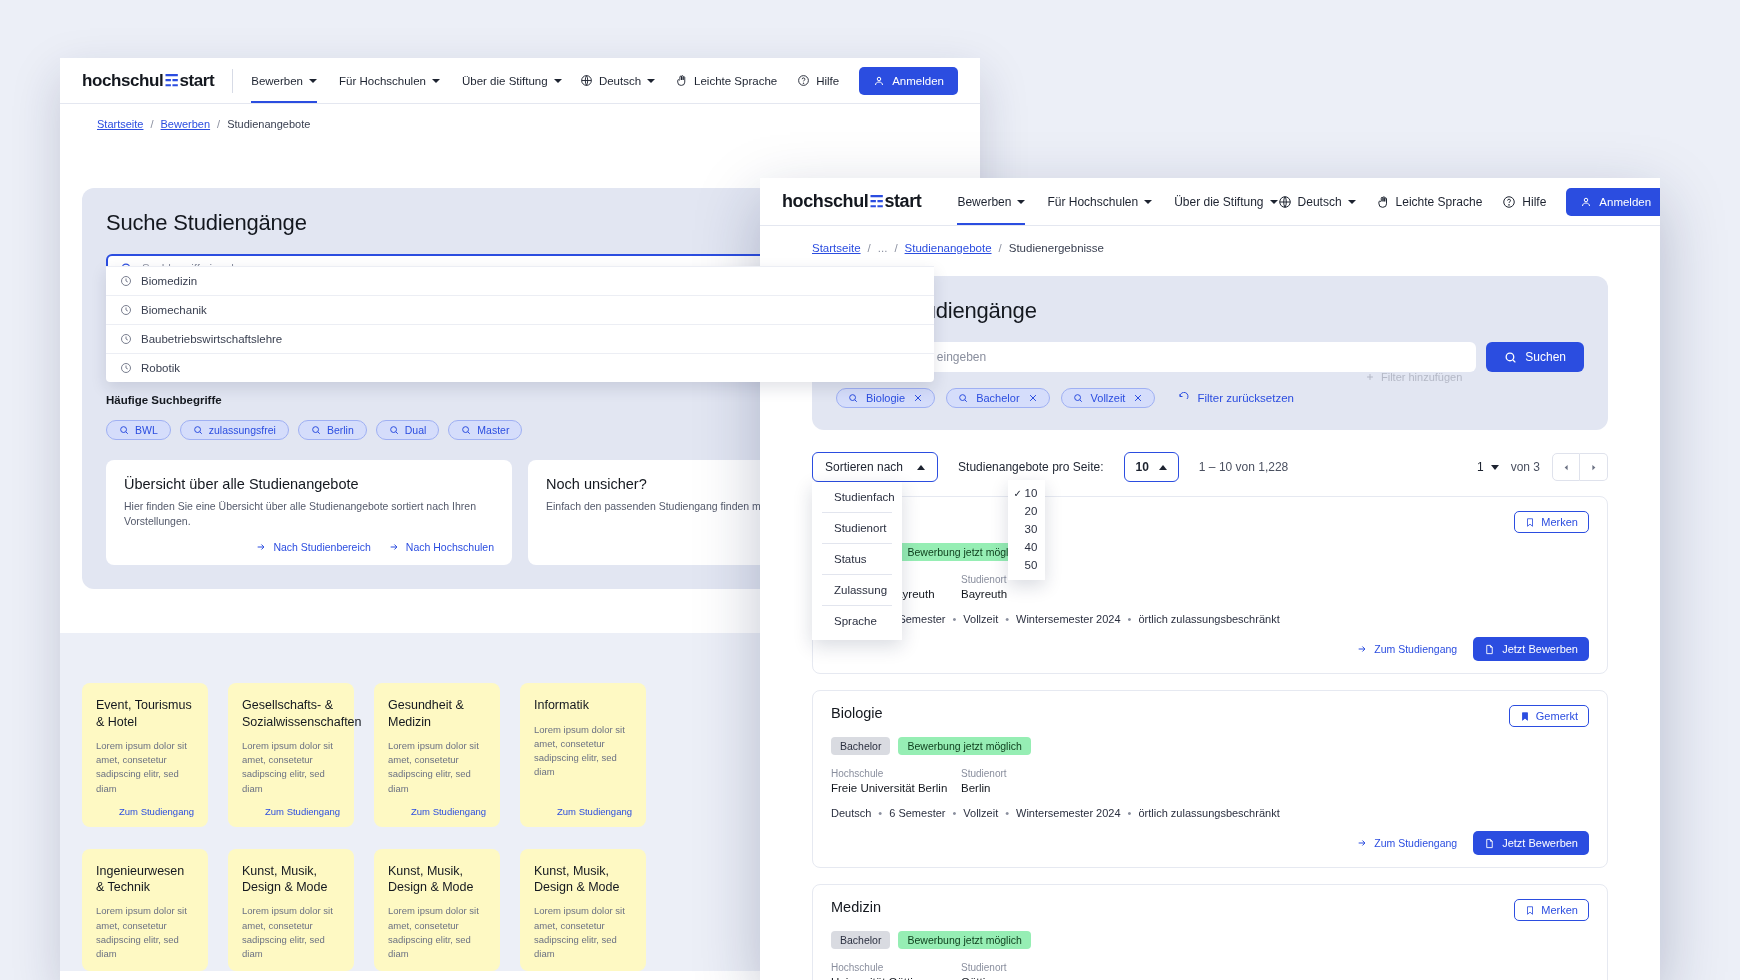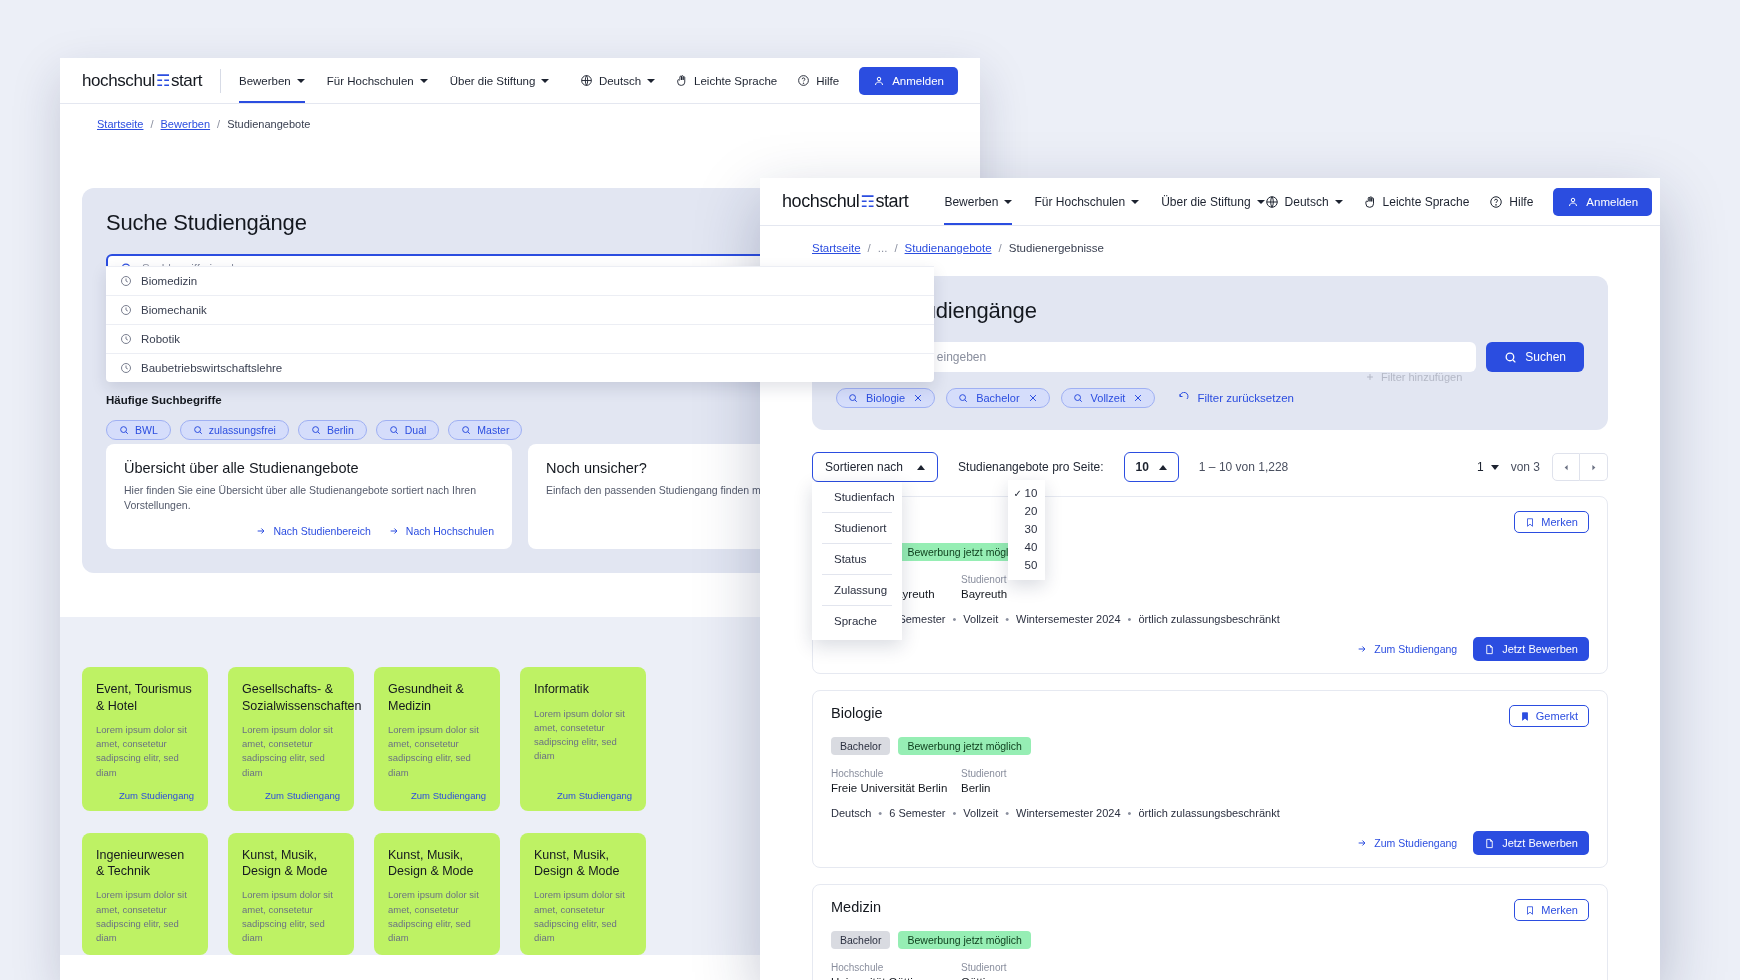--- a/index.html
+++ b/index.html
@@ -29,21 +29,21 @@
   
   .site-header {
     height: 46px;
     display: flex; align-items: center;
     padding: 0 22px;
     border-bottom: 1px solid #e4e7f0;
     background: #fff;
     gap: 0;
   }
   .brand {
-    font-size: 17px; font-weight: 400; color: #14181f;
+    font-size: 17px; font-weight: 700; color: #14181f;
     letter-spacing: -.4px;
     display: flex; align-items: center; white-space: nowrap;
   }
   .brand .runner { color: #2b4de0; margin: 0 1px; font-size: 16px; }
   .brand-divider {
     width: 1px; height: 24px; background: #d7dbe6; margin: 0 18px;
   }
   .nav { display: flex; align-items: center; gap: 22px; height: 100%; }
   .nav-item {
     display: flex; align-items: center; gap: 6px;
@@ -127,21 +127,21 @@
   .chips { display: flex; gap: 9px; margin-top: 14px; flex-wrap: wrap; }
   .chip {
     display: flex; align-items: center; gap: 6px;
     background: #d5ddfb; border: 1px solid #9fb0f3; border-radius: 20px;
     padding: 3px 12px; font-size: 10.5px; color: #2b4de0; cursor: pointer;
   }
   .more-link {
     margin-left: auto; display: flex; align-items: center; gap: 6px;
     font-size: 11px; color: #2b4de0; cursor: pointer; white-space: nowrap;
   }
-  .info-cards { display: flex; gap: 16px; margin-top: 4px; }
+  .info-cards { display: flex; gap: 16px; margin-top: 20px; }
   .info-card {
     flex: 1; background: #fff; border-radius: 8px; padding: 16px 18px 12px 18px;
     display: flex; flex-direction: column; min-height: 86px;
   }
   .info-card h3 { font-size: 14.5px; font-weight: 400; color: #14181f; }
   .info-card p { font-size: 10.5px; color: #545a6b; margin-top: 7px; line-height: 1.45; }
   .card-links {
     margin-top: auto; padding-top: 12px;
     display: flex; gap: 18px; justify-content: flex-end;
   }
@@ -150,21 +150,21 @@
     font-size: 10.5px; color: #2b4de0; cursor: pointer; white-space: nowrap;
   }
 
   
   .section2 { background: #eceff7; padding: 28px 22px 0 22px; }
   .section2 h2 {
     font-size: 22px; font-weight: 400; color: #14181f; letter-spacing: -.2px;
   }
   .grid { display: flex; gap: 20px; margin-top: 22px; }
   .subject-card {
-    width: 126px; background: #bef264; border-radius: 8px;
+    width: 126px; background: #fef9c3; border-radius: 8px;
     padding: 14px 14px 10px 14px;
     display: flex; flex-direction: column; min-height: 108px;
   }
   .subject-card h4 { font-size: 12.5px; font-weight: 400; color: #14181f; line-height: 1.3; }
   .subject-card p { font-size: 9.5px; color: #6b7183; margin-top: 9px; line-height: 1.5; }
   .subject-card .zsg {
     margin-top: auto; padding-top: 10px; text-align: right;
     font-size: 9.5px; color: #2b4de0; cursor: pointer;
   }
 
@@ -407,28 +407,28 @@
               <circle cx="12" cy="12" r="9"></circle>
               <path d="M12 7v5l3.5 2"></path>
             </svg>
           <span>Biomechanik</span>
         </div>
         <div class="suggest-item">
           <svg width="12" height="12" viewBox="0 0 24 24" fill="none" stroke="#6b7183" stroke-width="1.8">
               <circle cx="12" cy="12" r="9"></circle>
               <path d="M12 7v5l3.5 2"></path>
             </svg>
-          <span>Robotik</span>
+          <span>Baubetriebswirtschaftslehre</span>
         </div>
         <div class="suggest-item">
           <svg width="12" height="12" viewBox="0 0 24 24" fill="none" stroke="#6b7183" stroke-width="1.8">
               <circle cx="12" cy="12" r="9"></circle>
               <path d="M12 7v5l3.5 2"></path>
             </svg>
-          <span>Baubetriebswirtschaftslehre</span>
+          <span>Robotik</span>
         </div>
       </div>
 
       <div style="height:92px;"></div>
 
       <div class="hint-row">
         <div class="hint-title">Häufige Suchbegriffe</div>
         <div class="more-link">
           <span class="caret" style="border-top-color:#2b4de0;"></span>
           <span>Mehr anzeigen</span>

